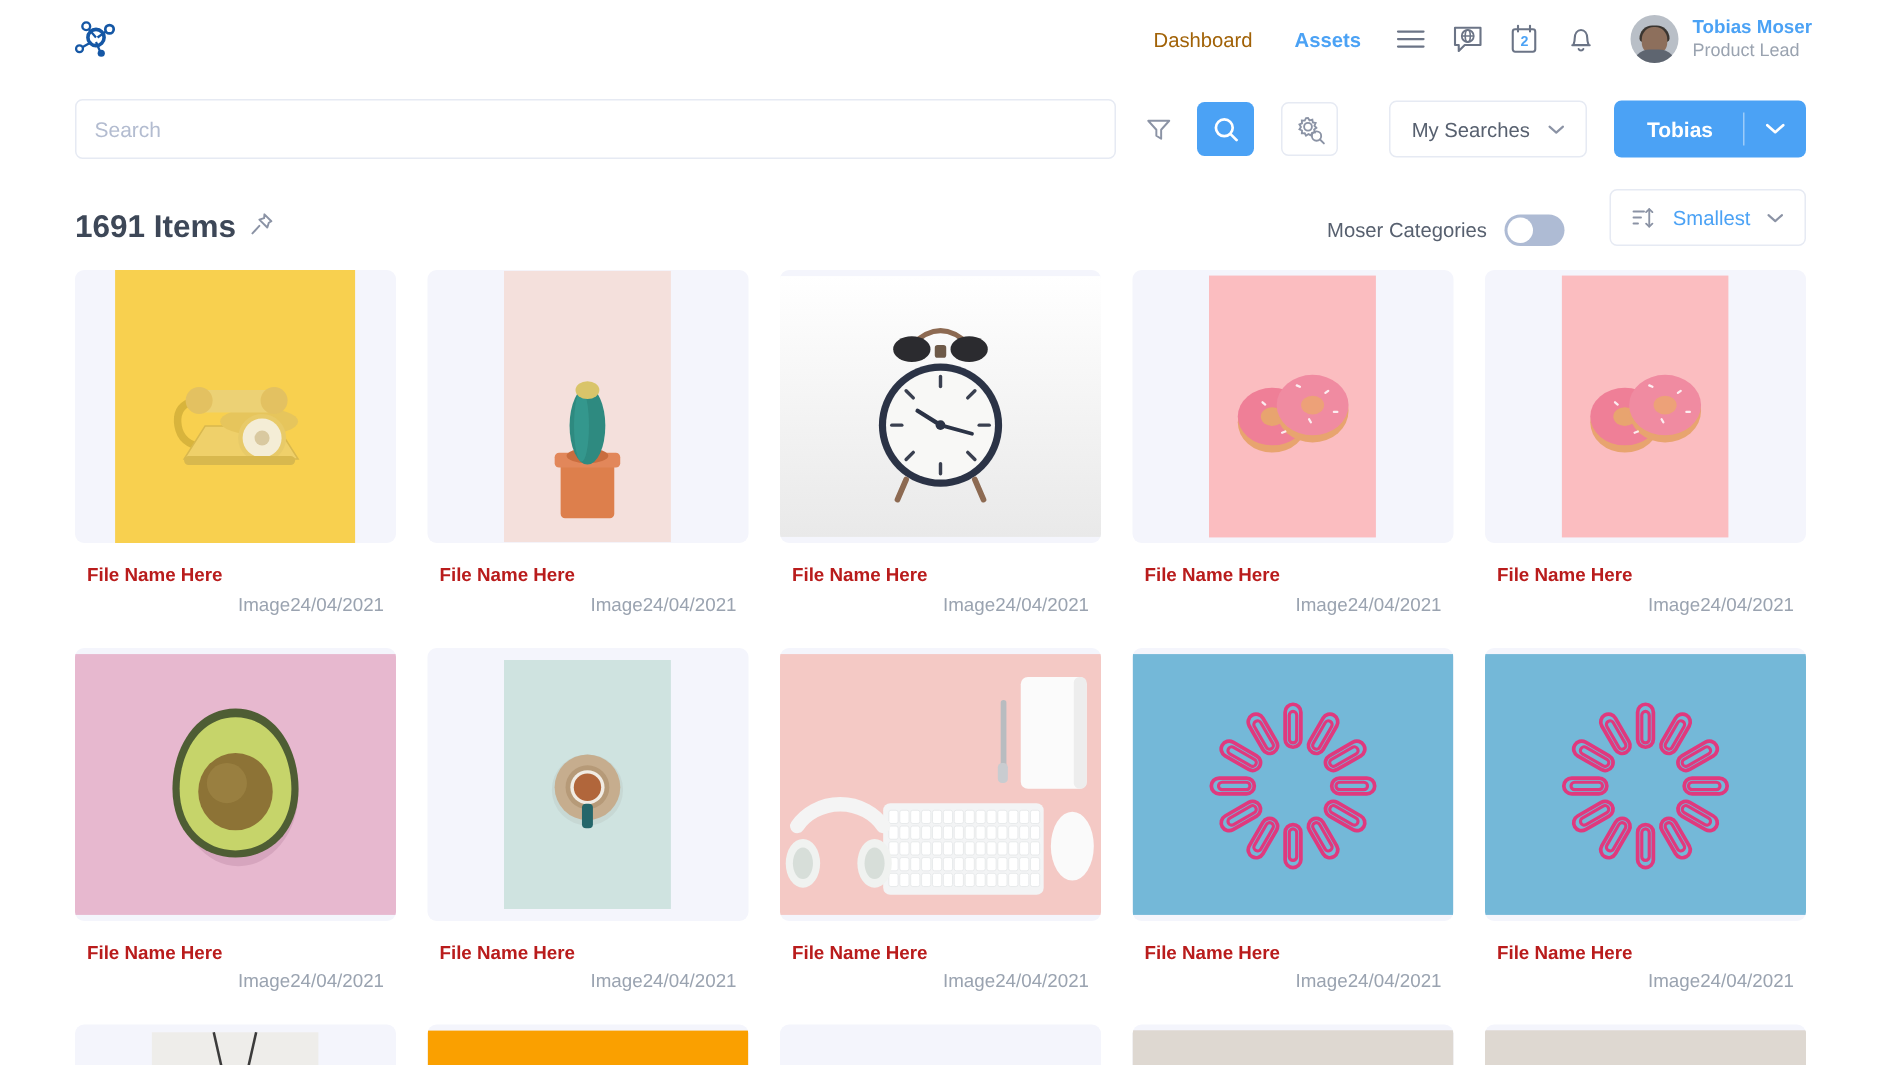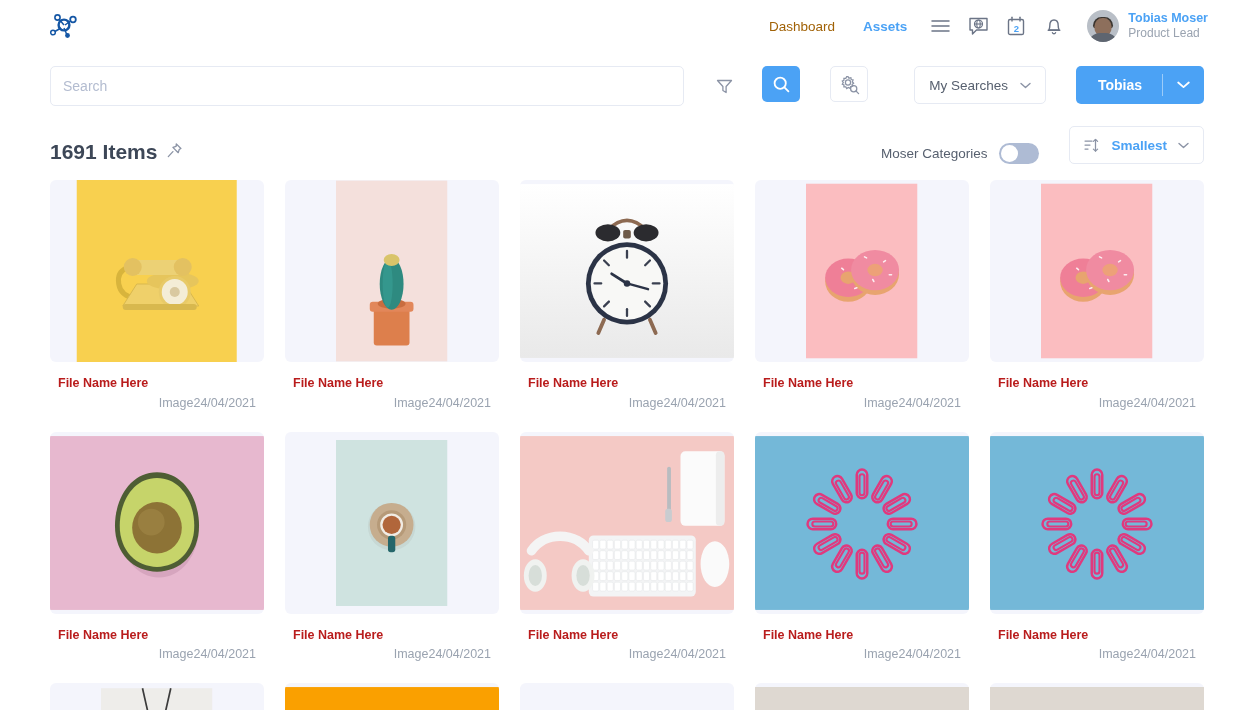--- a/index.html
+++ b/index.html
@@ -70,24 +70,24 @@
 
   .badge-num {
     position: absolute;
     left: 50%; top: 56%;
     transform: translate(-50%,-50%);
     font-size: 9.5px; font-weight: bold; color: #4ba2f5;
   }
 
   
   .searchrow {
-    display: flex; align-items: flex-start;
+    display: flex; align-items: center;
     padding: 0 50px;
     margin-top: 14px;
-    gap: 16px;
+    gap: 4px;
   }
   .search-wrap {
     flex: 1;
     height: 40px;
     border: 1px solid #e6eaf3;
     border-radius: 5px;
     display: flex; align-items: center;
     padding: 0 12px;
     background: #ffffff;
   }
@@ -186,21 +186,21 @@
     height: 38px;
     border: 1px solid #e6eaf3;
     border-radius: 5px;
     display: flex; align-items: center;
     padding: 0 14px;
     gap: 11px;
     cursor: pointer;
     background: #fff;
     margin-left: 14px;
   }
-  .ctrl-label { font-size: 13.5px; color: #4ba2f5; font-weight: bold; }
+  .ctrl-label { font-size: 13.5px; color: #4ba2f5; font-weight: normal; }
 
   
   .grid {
     padding: 0 50px;
     margin-top: 16px;
     display: grid;
     grid-template-columns: repeat(5, 1fr);
     column-gap: 21px;
     row-gap: 0;
   }

